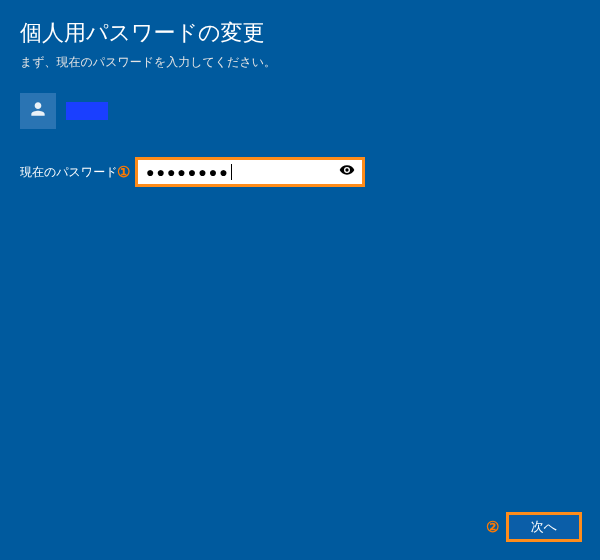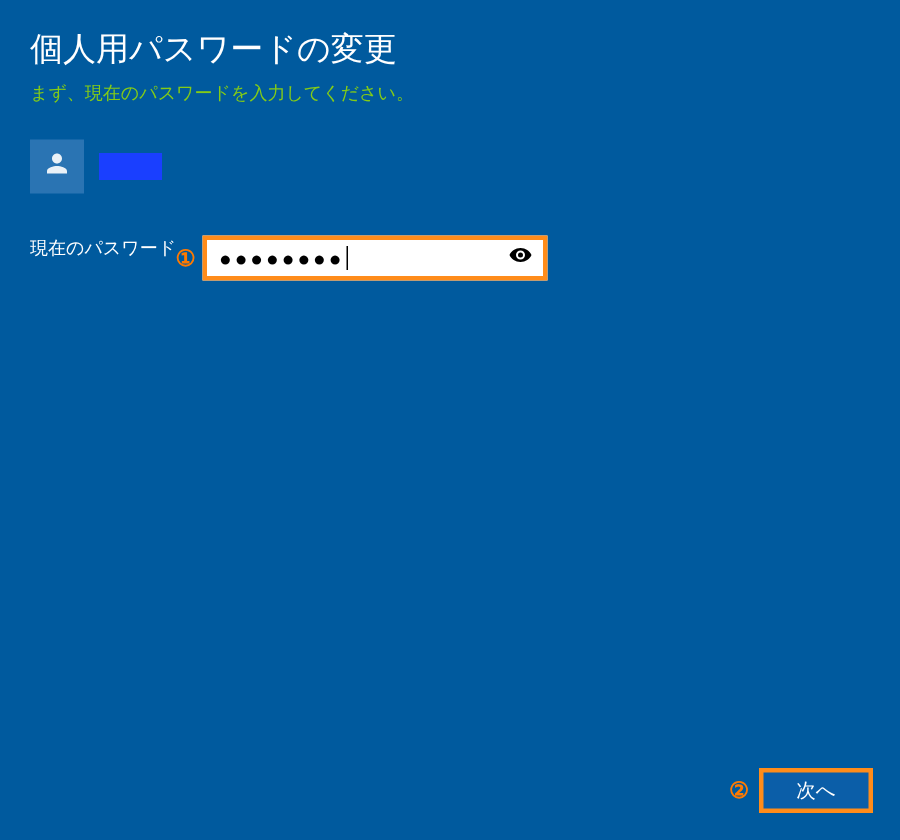--- a/index.html
+++ b/index.html
@@ -13,21 +13,21 @@
     position: relative;
   }
   .header-title {
     font-size: 22px;
     font-weight: 400;
     padding: 18px 20px 6px 20px;
   }
   .header-sub {
     font-size: 12px;
     padding: 0 20px 22px 20px;
-    color: #84cc16;
+    color: #e5e5e5;
   }
   .user-row {
     display: flex;
     align-items: center;
     gap: 10px;
     padding-left: 20px;
     margin-bottom: 28px;
   }
   .avatar {
     width: 36px;
@@ -38,20 +38,21 @@
     justify-content: center;
   }
   .avatar svg { width: 20px; height: 20px; fill: #ffffff; opacity: 0.9; }
   .user-name-block {
     width: 42px;
     height: 18px;
     background: #1a3fff;
   }
   .form-row {
     display: flex;
+    align-items: center;
     padding-left: 20px;
   }
   .form-label {
     font-size: 12px;
     width: 115px;
   }
   .input-wrap {
     position: relative;
   }
   .annotation-badge {

